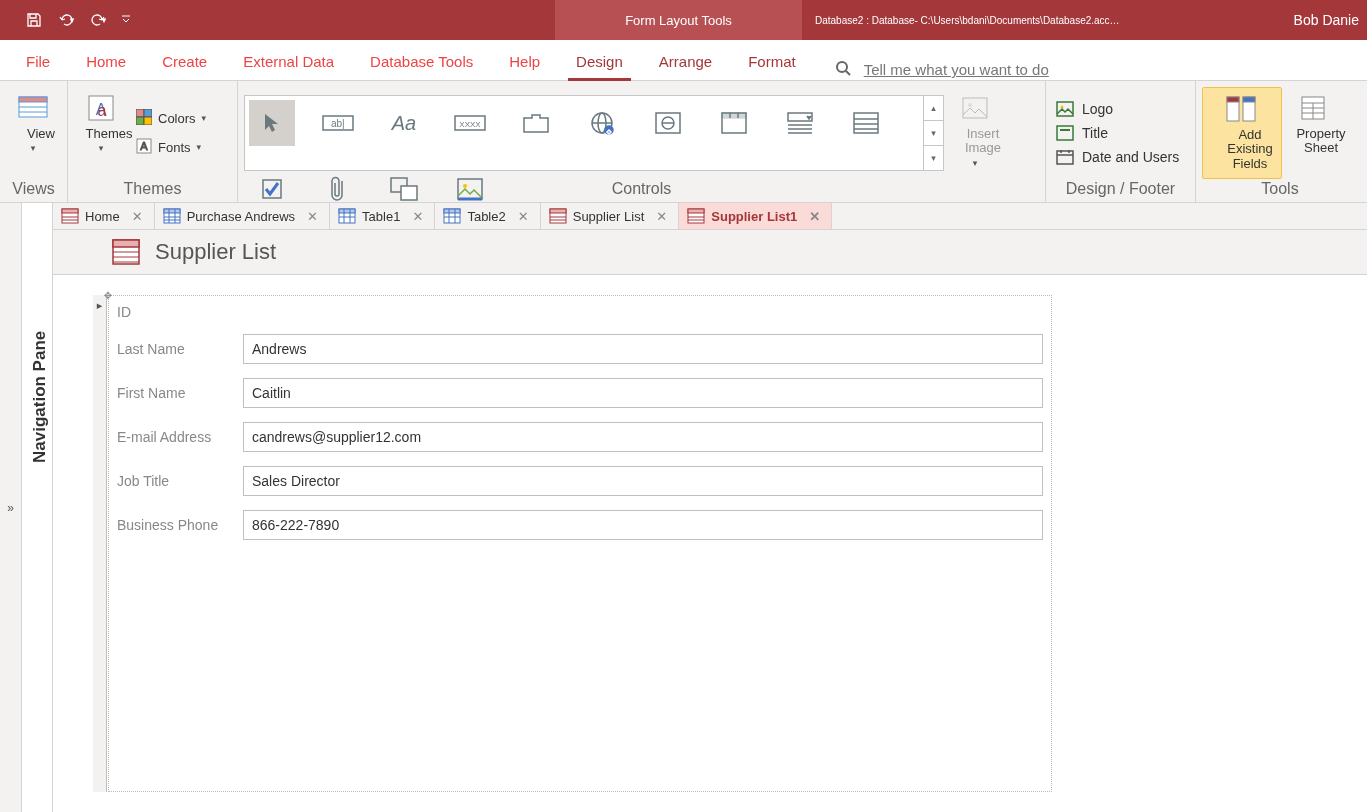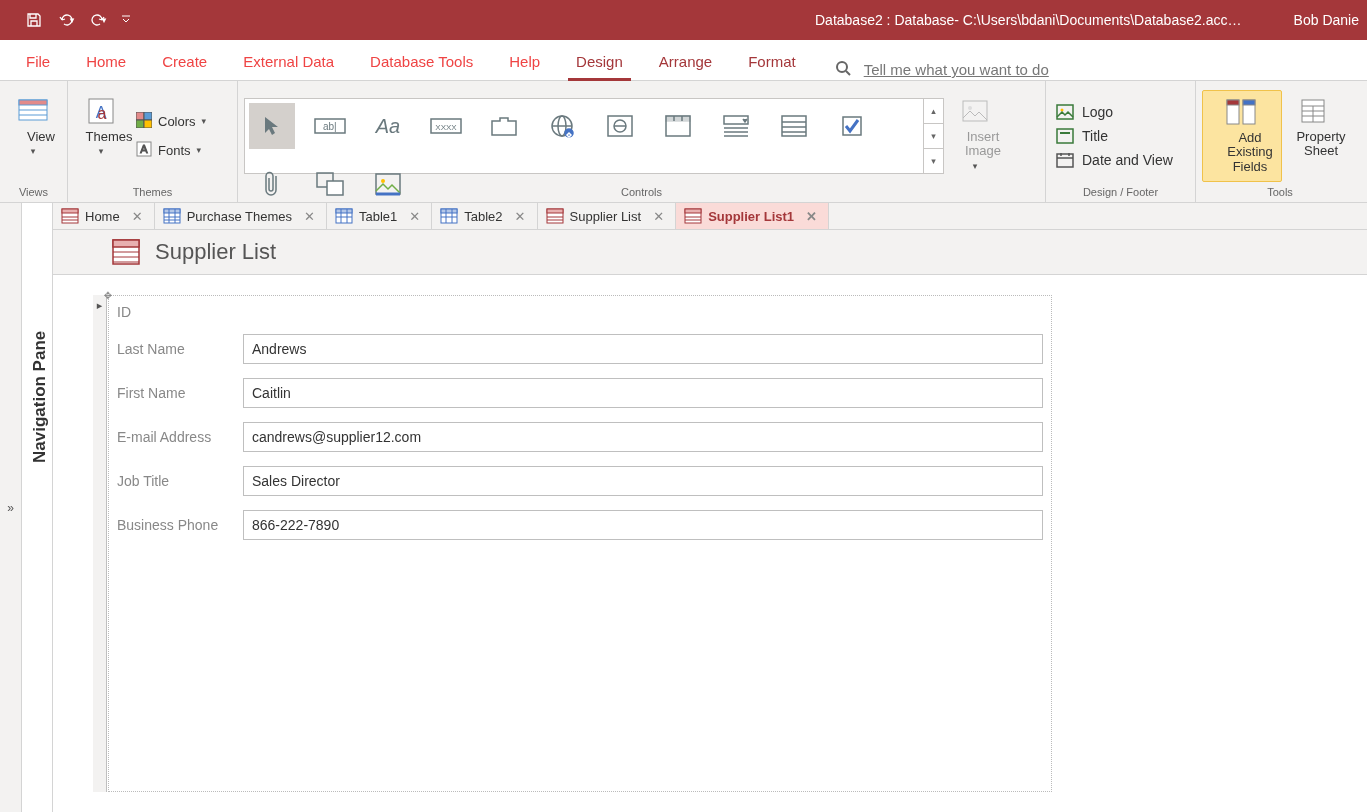--- a/index.html
+++ b/index.html
@@ -7,52 +7,52 @@
 
   
   .title-bar { height: 40px; background: #a4373a; display: flex; align-items: center; color: #fff; position: relative; }
   .qat { display: flex; align-items: center; gap: 4px; padding-left: 20px; height: 100%; }
   .qat-btn { width: 28px; height: 28px; display:flex; align-items:center; justify-content:center; color:#fff; cursor:pointer; }
   .qat-btn svg { fill:#fff; stroke:#fff; }
   .qat-drop { font-size: 9px; margin-left:-4px; }
   .qat-customize { width:20px; display:flex; align-items:center; justify-content:center; }
 
   .context-tab-label { position:absolute; left:555px; top:0; width:247px; height:40px; background:#b65053; display:flex; align-items:center; justify-content:center; font-size:13px; color:#fff; }
-  .file-title { position:absolute; left:815px; top:0; right:80px; height:40px; display:flex; align-items:center; font-size:14px; color:#fff; white-space:nowrap; overflow:hidden; }
+  .file-title { position:absolute; left:815px; top:0; right:80px; height:40px; display:flex; align-items:center; font-size:10px; color:#fff; white-space:nowrap; overflow:hidden; }
   .user-name { position:absolute; right:8px; top:0; height:40px; display:flex; align-items:center; font-size:14px; color:#fff; }
 
   
   .ribbon-tabs { height: 41px; background:#fff; display:flex; align-items:flex-end; padding-left: 8px; border-bottom:1px solid #d4d4d4; position: relative; }
   .ribbon-tab { padding: 10px 18px; font-size:15px; color:#ef4444; cursor:pointer; position:relative; }
   .ribbon-tab.context { color:#a4373a; }
   .ribbon-tab.active { color:#a4373a; }
   .ribbon-tab.active::after { content:""; position:absolute; left:10px; right:10px; bottom:-1px; height:3px; background:#a4373a; }
   .tell-me-wrap { display:flex; align-items:center; margin-left:20px; gap:12px; }
   .tell-me-wrap svg { stroke:#666; fill:none; stroke-width:2; }
   .tell-me { color:#777; font-size:15px;text-decoration:underline; }
 
   
   .ribbon { height: 122px; background:#f3f2f1; display:flex; border-bottom:1px solid #d4d4d4; }
   .group { border-right:1px solid #d4d4d4; display:flex; flex-direction:column; justify-content:space-between; padding:4px 6px 2px 6px; }
   .group-body { flex:1; display:flex; align-items:center; gap:4px; }
-  .group-label { text-align:center; font-size:11px; color:#666; padding-bottom:2px; }
+  .group-label { text-align:center; font-size:16px; color:#666; padding-bottom:2px; }
 
   .bigbtn { width:54px; height:92px; display:flex; flex-direction:column; align-items:center; justify-content:flex-start; gap:2px; cursor:pointer; padding-top:4px; text-align:center; font-size:13px; color:#333; }
   .bigbtn.wide { width:80px; }
   .bigbtn .ico { width:34px; height:34px; display:flex; align-items:center; justify-content:center; }
   .bigbtn .lbl { line-height:1.15;margin-left:16px; }
   .bigbtn .drop { font-size:9px; color:#555; }
 
   .smallstack { display:flex; flex-direction:column; gap:6px; }
   .smallbtn { display:flex; align-items:center; gap:6px; font-size:13px; cursor:pointer; padding:2px 4px; }
   .smallbtn .drop { font-size:9px; color:#555; }
   .smallbtn svg { stroke:#555; fill:none; }
 
   .ctrl-gallery { width:700px; height:76px; border:1px solid #c8c6c4; background:#fff; display:flex; position:relative; }
-  .ctrl-items { flex:1; display:flex; align-items:center; flex-wrap:wrap; padding:4px; gap:12px; }
+  .ctrl-items { flex:1; display:flex; align-items:center; flex-wrap:wrap; padding:4px; gap:20px; }
   .ctrl-item { width:46px; height:46px; display:flex; align-items:center; justify-content:center; cursor:pointer; }
   .ctrl-item.sel { background:#d4d0cc; }
   .ctrl-item svg { stroke:#6a797e; fill:none; stroke-width:1.5; }
   .ctrl-scroll { width:20px; display:flex; flex-direction:column; border-left:1px solid #c8c6c4; }
   .ctrl-scroll div { flex:1; display:flex; align-items:center; justify-content:center; border-bottom:1px solid #c8c6c4; cursor:pointer; font-size:9px; color:#666;}
   .ctrl-scroll div:last-child { border-bottom:none; }
 
   .hf-stack { display:flex; flex-direction:column; gap:4px; }
   .hf-btn { display:flex; align-items:center; gap:8px; font-size:14px; cursor:pointer; padding:2px 4px; }
   .hf-btn svg { stroke:#3a7a3a; fill:none; stroke-width:1.5; }
@@ -110,20 +110,21 @@
           <path d="M12 8a5 5 0 1 0 -2 4M12 8l2-3M12 8l-3-1" fill="none" stroke="#fff" stroke-width="1.3"></path>
         </svg>
       <span class="qat-drop">▾</span>
     </div>
     <div class="qat-customize">
       <svg width="10" height="10" viewBox="0 0 10 10">
           <path d="M1 1h8M2 4l3 3 3-3" fill="none" stroke="#fff" stroke-width="1"></path>
         </svg>
     </div>
   </div>
+  <div class="context-tab-label">Form Layout Tools</div>
   <div class="file-title">Database2 : Database- C:\Users\bdani\Documents\Database2.acc…</div>
   <div class="user-name">Bob Danie</div>
 </div>
 
 <div class="ribbon-tabs">
   <div class="ribbon-tab">File</div>
   <div class="ribbon-tab">Home</div>
   <div class="ribbon-tab">Create</div>
   <div class="ribbon-tab">External Data</div>
   <div class="ribbon-tab">Database Tools</div>
@@ -335,21 +336,21 @@
             </svg>
           <span>Title</span>
         </div>
         <div class="hf-btn date">
           <svg width="18" height="16" viewBox="0 0 18 16">
               <rect x="1" y="2" width="16" height="13"></rect>
               <line x1="1" y1="6" x2="17" y2="6"></line>
               <line x1="5" y1="1" x2="5" y2="4"></line>
               <line x1="13" y1="1" x2="13" y2="4"></line>
             </svg>
-          <span>Date and View</span>
+          <span>Date and Users</span>
         </div>
       </div>
     </div>
     <div class="group-label">Design / Footer</div>
   </div>
 
   <div class="group" style="width:168px;border-right:none">
     <div class="group-body">
       <div class="bigbtn wide tool-btn highlight">
         <div class="ico">
@@ -400,21 +401,21 @@
       </div>
       <div class="doc-tab">
         <span class="tabico"><svg width="18" height="16" viewBox="0 0 18 16">
               <rect x="1" y="1" width="16" height="14" fill="#fff" stroke="#4472c4"></rect>
               <rect x="1" y="1" width="16" height="4" fill="#b4c7e7" stroke="#4472c4"></rect>
               <line x1="6" y1="1" x2="6" y2="15" stroke="#4472c4"></line>
               <line x1="12" y1="1" x2="12" y2="15" stroke="#4472c4"></line>
               <line x1="1" y1="9" x2="17" y2="9" stroke="#4472c4"></line>
               <line x1="1" y1="12" x2="17" y2="12" stroke="#4472c4"></line>
             </svg></span>
-        <span>Purchase Themes</span>
+        <span>Purchase Andrews</span>
         <span class="close">✕</span>
       </div>
       <div class="doc-tab">
         <span class="tabico"><svg width="18" height="16" viewBox="0 0 18 16">
               <rect x="1" y="1" width="16" height="14" fill="#fff" stroke="#4472c4"></rect>
               <rect x="1" y="1" width="16" height="4" fill="#b4c7e7" stroke="#4472c4"></rect>
               <line x1="6" y1="1" x2="6" y2="15" stroke="#4472c4"></line>
               <line x1="12" y1="1" x2="12" y2="15" stroke="#4472c4"></line>
               <line x1="1" y1="9" x2="17" y2="9" stroke="#4472c4"></line>
             </svg></span>

